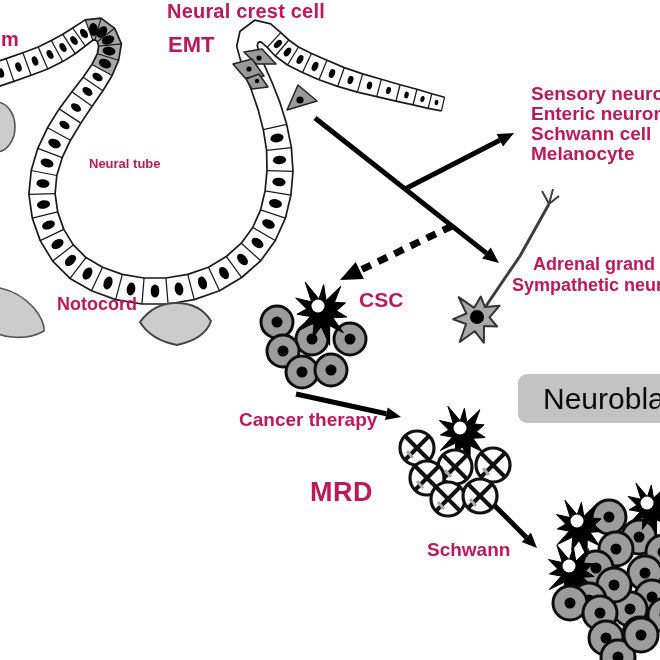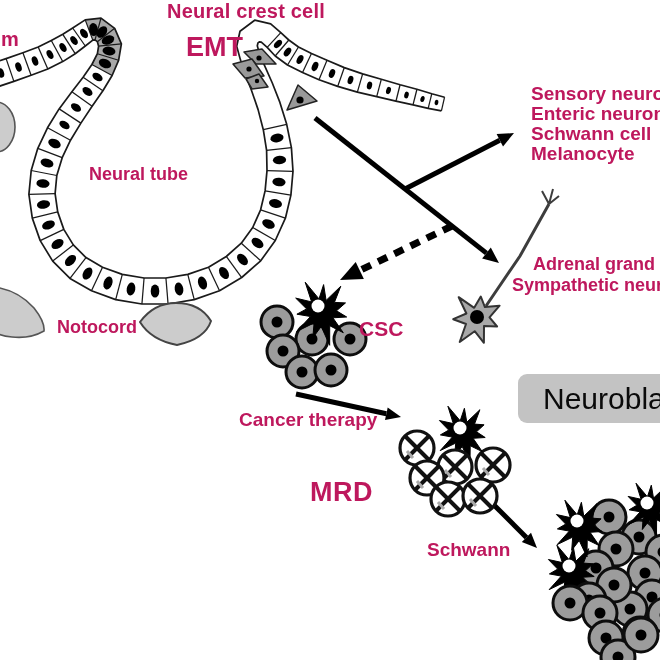--- a/index.html
+++ b/index.html
@@ -2,27 +2,27 @@
 <html><head>
 <meta charset="utf-8">
 <style>
   html,body{margin:0;padding:0;background:#fff;}
   #stage{position:relative;width:660px;height:660px;overflow:hidden;background:#fff;
          font-family:"Liberation Sans",sans-serif;}
   #fig{position:absolute;left:0;top:0;}
   .lbl{position:absolute;font-weight:bold;color:#be185d;white-space:nowrap;line-height:1.05;}
   .lbl-partial{left:1px;top:29px;font-size:20px;}
   .lbl-ncc{left:167px;top:1px;font-size:20px;letter-spacing:.2px;}
-  .lbl-emt{left:186px;top:33px;font-size:27px;}
-  .lbl-ntube{left:89px;top:157px;font-size:18px;margin-top:8px;}
-  .lbl-noto{left:57px;top:295px;font-size:18px;margin-top:23px;}
+  .lbl-emt{left:168px;top:33px;font-size:22px;}
+  .lbl-ntube{left:89px;top:157px;font-size:13px;}
+  .lbl-noto{left:57px;top:295px;font-size:18px;}
   .lbl-lineages{left:531px;top:84px;font-size:19px;line-height:20px;}
   .lbl-adrenal{left:533px;top:255px;font-size:18px;}
   .lbl-symp{left:512px;top:276px;font-size:18px;}
-  .lbl-csc{left:359px;top:289px;font-size:21px;margin-top:29px;}
+  .lbl-csc{left:359px;top:289px;font-size:21px;}
   .lbl-noncsc{left:366px;top:350px;font-size:21px;}
   .lbl-therapy{left:239px;top:410px;font-size:19px;}
   .lbl-mrd{left:310px;top:478px;font-size:27px;letter-spacing:.5px;}
   .lbl-relapse{left:427px;top:540px;font-size:19px;}
   .nb-box{position:absolute;left:518px;top:374px;width:175px;height:49px;
           background:#c3c3c3;border-radius:9px;}
   .nb-text{position:absolute;left:25px;top:0;height:49px;line-height:49px;
            font-size:30px;font-weight:normal;color:#0a0a0a;white-space:nowrap;}
 </style>
 </head>

